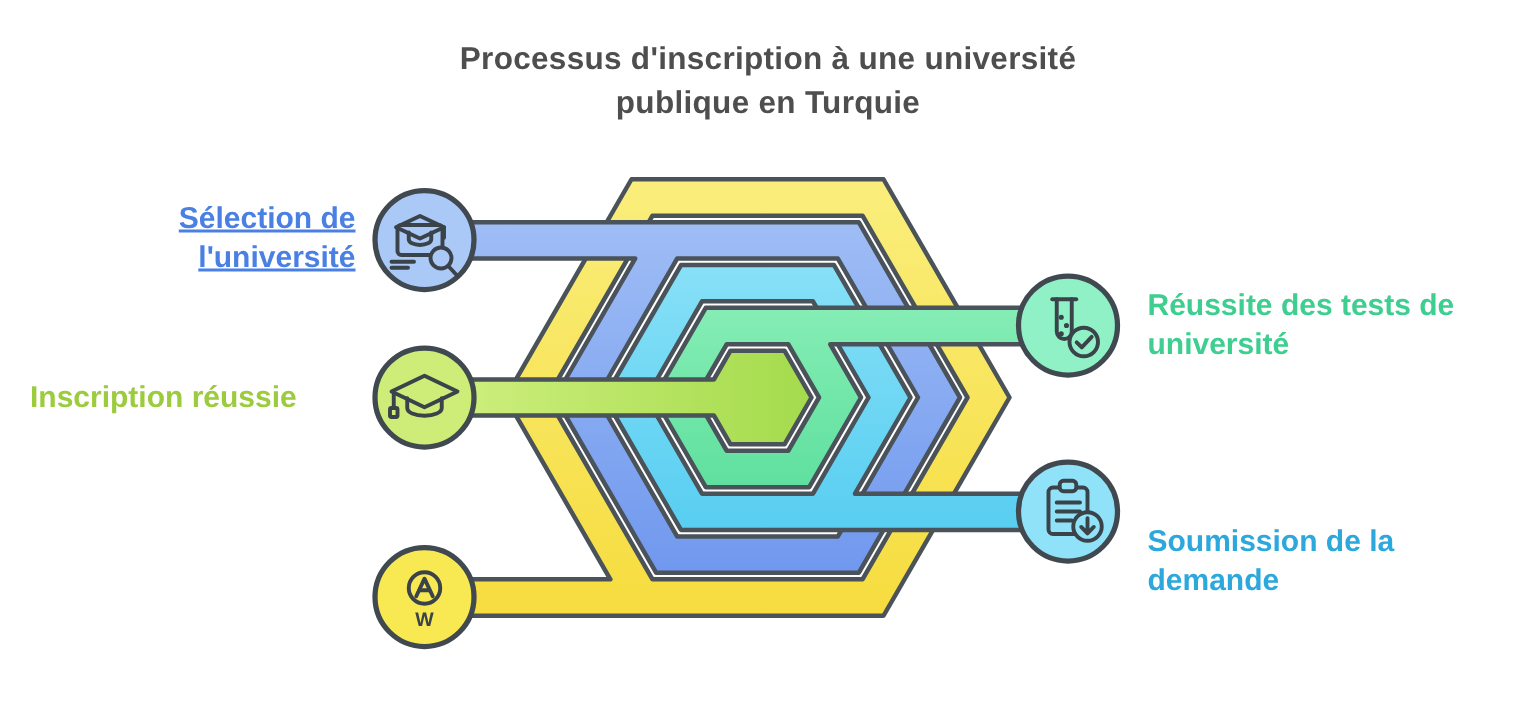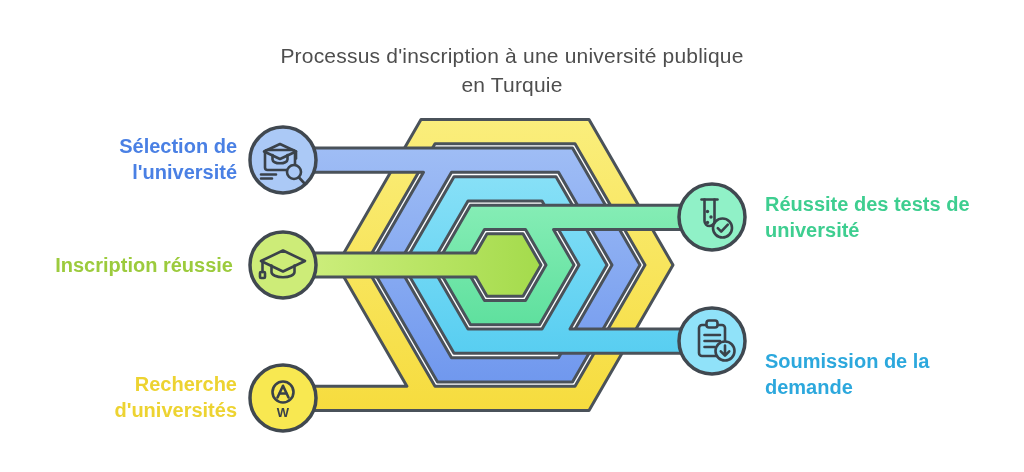--- a/index.html
+++ b/index.html
@@ -1,37 +1,36 @@
 <!DOCTYPE html>
 <html><head>
 <meta charset="utf-8">
 <style>
   html,body{margin:0;padding:0;background:#ffffff;}
   body{width:1024px;height:472px;overflow:hidden;font-family:"Liberation Sans",sans-serif;}
   .canvas{position:relative;width:1024px;height:472px;background:#ffffff;}
-  .title{position:absolute;top:26px;left:0;right:0;margin:16px auto;width:470px;text-align:center;
-         font-size:21px;line-height:1.38;font-weight:400;letter-spacing:.2px;}
+  .title{position:absolute;top:26px;left:0;right:0;margin:0 auto;width:470px;text-align:center;
+         font-size:21px;line-height:1.38;font-weight:700;letter-spacing:.2px;}
   .step-label{position:absolute;font-weight:700;font-size:20px;line-height:1.3;}
-  .label-selection{left:40px;width:197px;top:133px;text-align:right;}
-  .label-inscription{left:20px;width:213px;top:252px;text-align:right;}
+  .label-selection{left:40px;width:197px;top:133px;text-align:right;text-decoration:underline;}
+  .label-inscription{left:20px;width:213px;top:252px;}
   .label-recherche{left:40px;width:197px;top:371px;text-align:right;}
   .label-reussite{left:765px;width:235px;top:191px;text-align:left;}
   .label-soumission{left:765px;width:200px;top:315px;text-align:left;}
   svg{position:absolute;top:0;left:0;}
 </style>
 </head>
 <body>
 
 <div class="canvas">
 
   <h1 class="title" style="color: rgb(78, 78, 78);">Processus d'inscription à une université publique en Turquie</h1>
 
   <div class="step-label label-selection" style="color: rgb(74, 128, 228);">Sélection de l'université</div>
   <div class="step-label label-inscription" style="color: rgb(156, 203, 61);">Inscription réussie</div>
-  <div class="step-label label-recherche" style="color: rgb(237, 211, 49);">Recherche d'universités</div>
   <div class="step-label label-reussite" style="color: rgb(62, 206, 144);">Réussite des tests de université</div>
   <div class="step-label label-soumission" style="color: rgb(44, 168, 221); margin-top: 33px;">Soumission de la demande</div>
 
   <svg width="1024" height="472" viewBox="0 0 1024 472">
     <defs>
       <linearGradient id="gy" x1="0" y1="0" x2="0" y2="1">
         <stop offset="0" stop-color="#FAEE7C"></stop>
           <stop offset="1" stop-color="#F6DC3E"></stop>
       </linearGradient>
       <linearGradient id="gb" x1="0" y1="0" x2="0" y2="1">

